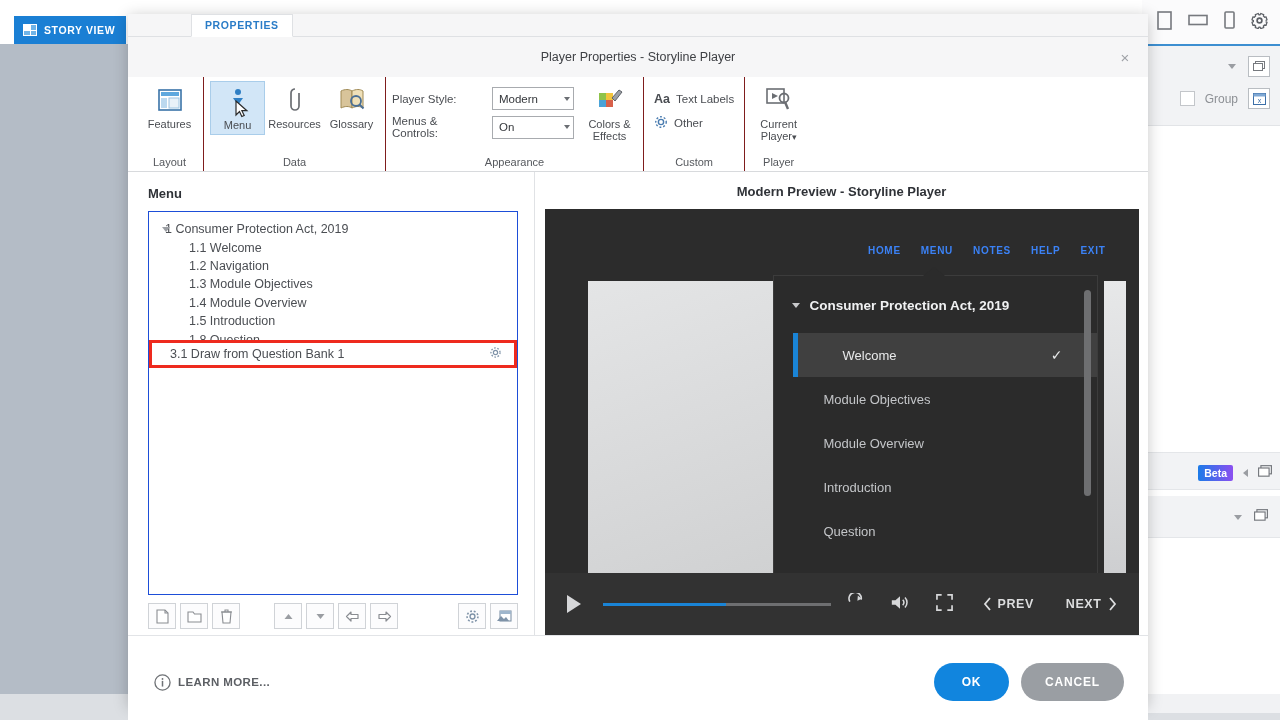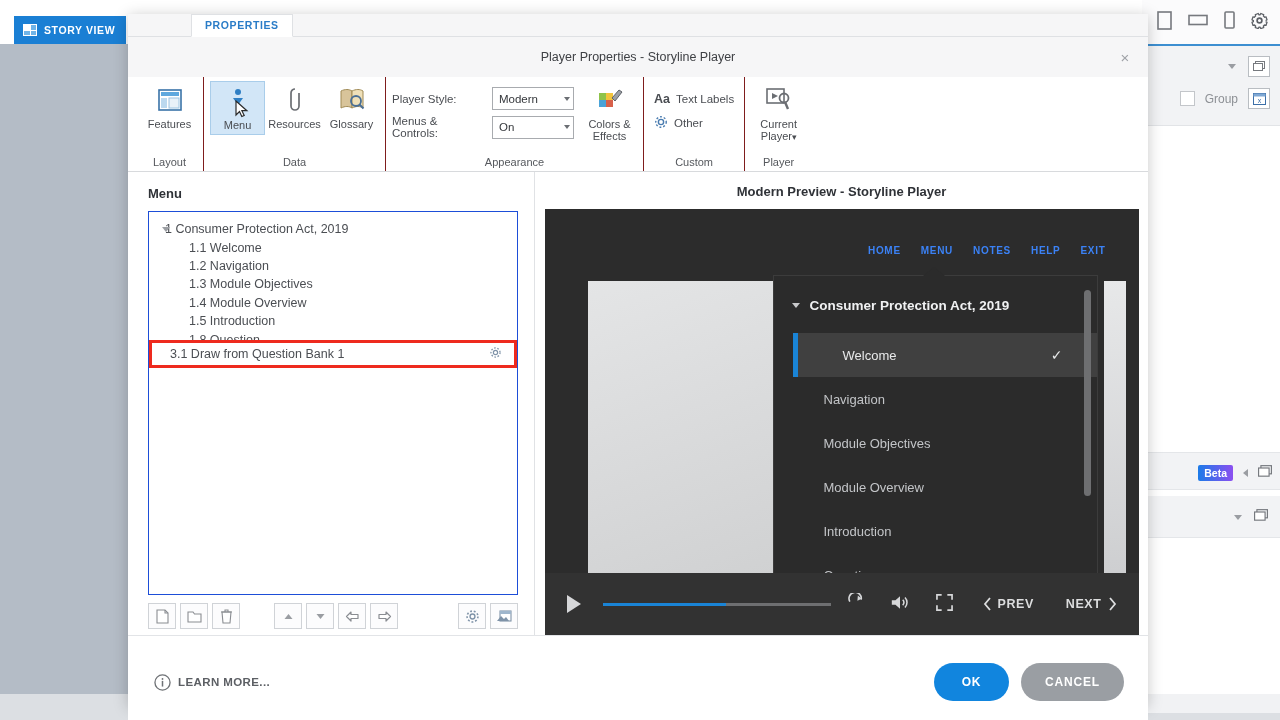--- a/index.html
+++ b/index.html
@@ -733,23 +733,20 @@
           <div id="popup-header">
             <span class="popup-caret"></span>
             <span>Consumer Protection Act, 2019</span>
           </div>
           <div id="popup-items">
               <div class="popup-item active">
                 <span>Welcome</span>
                 <span class="popup-check">✓</span>
               </div>
               <div class="popup-item">
-                <span>Navigation</span>
-              </div>
-              <div class="popup-item">
                 <span>Module Objectives</span>
               </div>
               <div class="popup-item">
                 <span>Module Overview</span>
               </div>
               <div class="popup-item">
                 <span>Introduction</span>
               </div>
               <div class="popup-item">
                 <span>Question</span>

